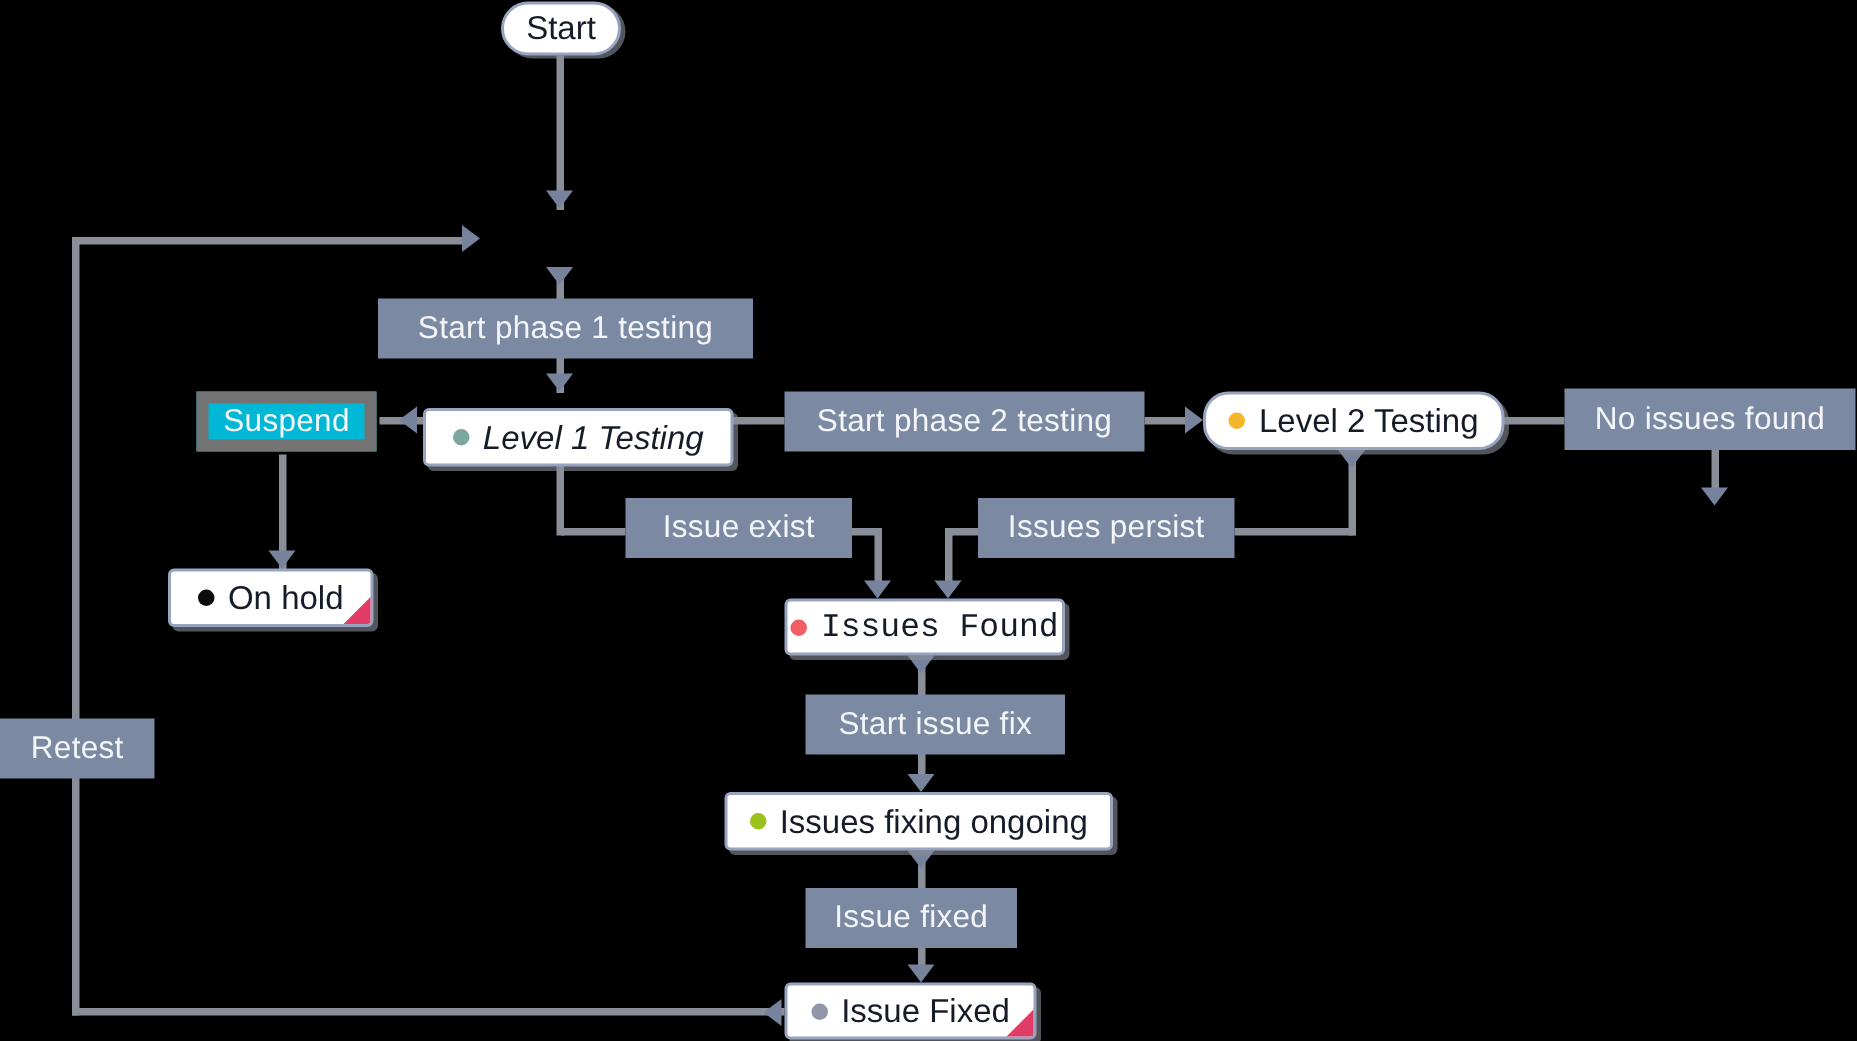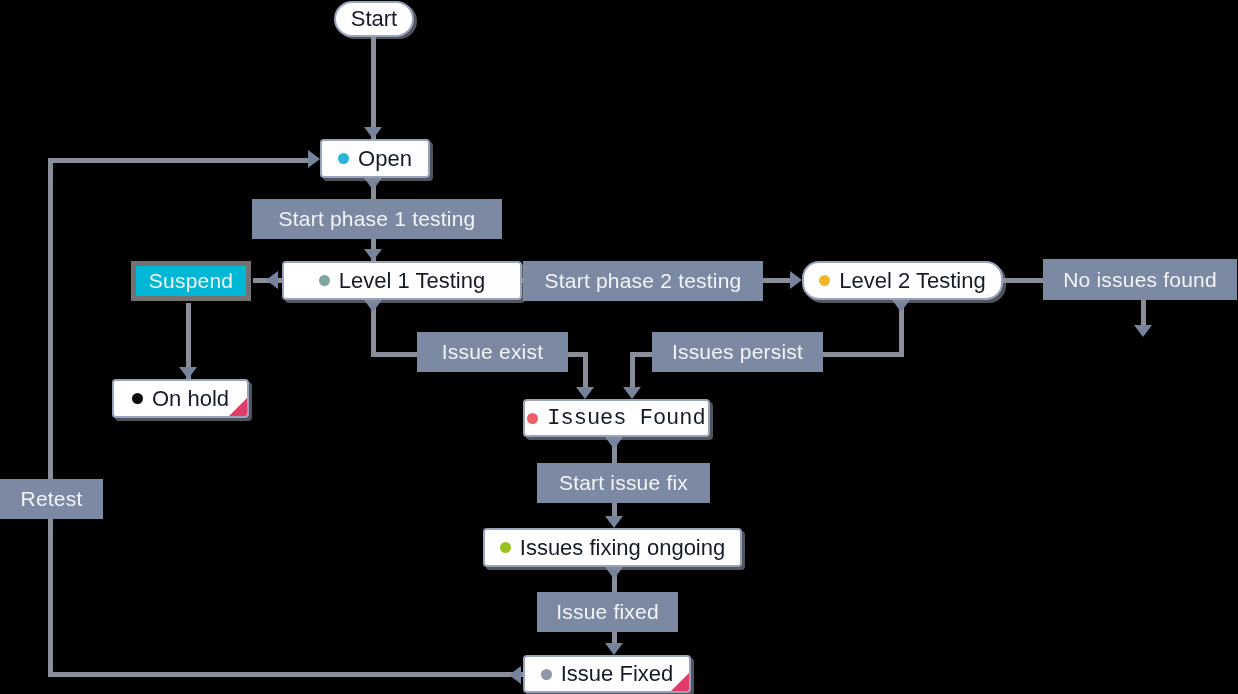--- a/index.html
+++ b/index.html
@@ -15,21 +15,21 @@
     border-top:9px solid transparent;border-bottom:9px solid transparent;
     border-left:12px solid #77839c;}
   .arrow-left{position:absolute;width:0;height:0;z-index:2;
     border-top:9px solid transparent;border-bottom:9px solid transparent;
     border-right:12px solid #77839c;}
   .t-label{
     position:absolute;z-index:3;background:#7b89a2;color:#f3f5f8;
     display:flex;align-items:center;justify-content:center;
     font-size:21px;letter-spacing:.2px;box-sizing:border-box;
   }
-  .t-label.suspend{border:5px solid #737373;font-size:21px;}
+  .t-label.suspend{border:8px solid #737373;font-size:21px;}
   .node{
     position:absolute;z-index:4;background:#fff;border:2px solid #98a3c0;
     border-radius:4px;box-sizing:border-box;
     display:flex;align-items:center;justify-content:center;
     font-size:22px;color:#151c28;
     box-shadow:3px 3px 0 rgba(137,141,151,.6);
     overflow:hidden;
   }
   .node.oval{border-radius:18px;box-shadow:3px 2px 0 rgba(137,141,151,.6);}
   .dot{width:11px;height:11px;border-radius:50%;margin-right:9px;flex:0 0 auto;}
@@ -108,26 +108,22 @@
     <span>Issue fixed</span>
   </div>
   <div class="t-label" style="left:0px;top:479px;width:103px;height:40px;">
     <span>Retest</span>
   </div>
 
   <div class="node oval" style="left:334px;top:1px;width:80px;height:36px;">
     <span>Start</span>
   </div>
 
-  <div class="node" style="left:320px;top:139px;width:110px;height:39px;">
-    <span class="dot" style="background-color: rgb(42, 181, 216);"></span>
-    <span>Open</span>
-  </div>
 
-  <div class="node" style="left:282px;top:261px;width:240px;height:39px;">
+  <div class="node" style="left:282px;top:272px;width:207px;height:39px;font-style:italic;">
     <span class="dot" style="background-color: rgb(124, 166, 160);"></span>
     <span>Level 1 Testing</span>
   </div>
 
   <div class="node" style="left:802px;top:261px;width:201px;height:39px;border-radius:17px;">
     <span class="dot" style="background-color: rgb(245, 181, 42);"></span>
     <span>Level 2 Testing</span>
   </div>
 
   <div class="node" style="left:112px;top:379px;width:137px;height:39px;">

